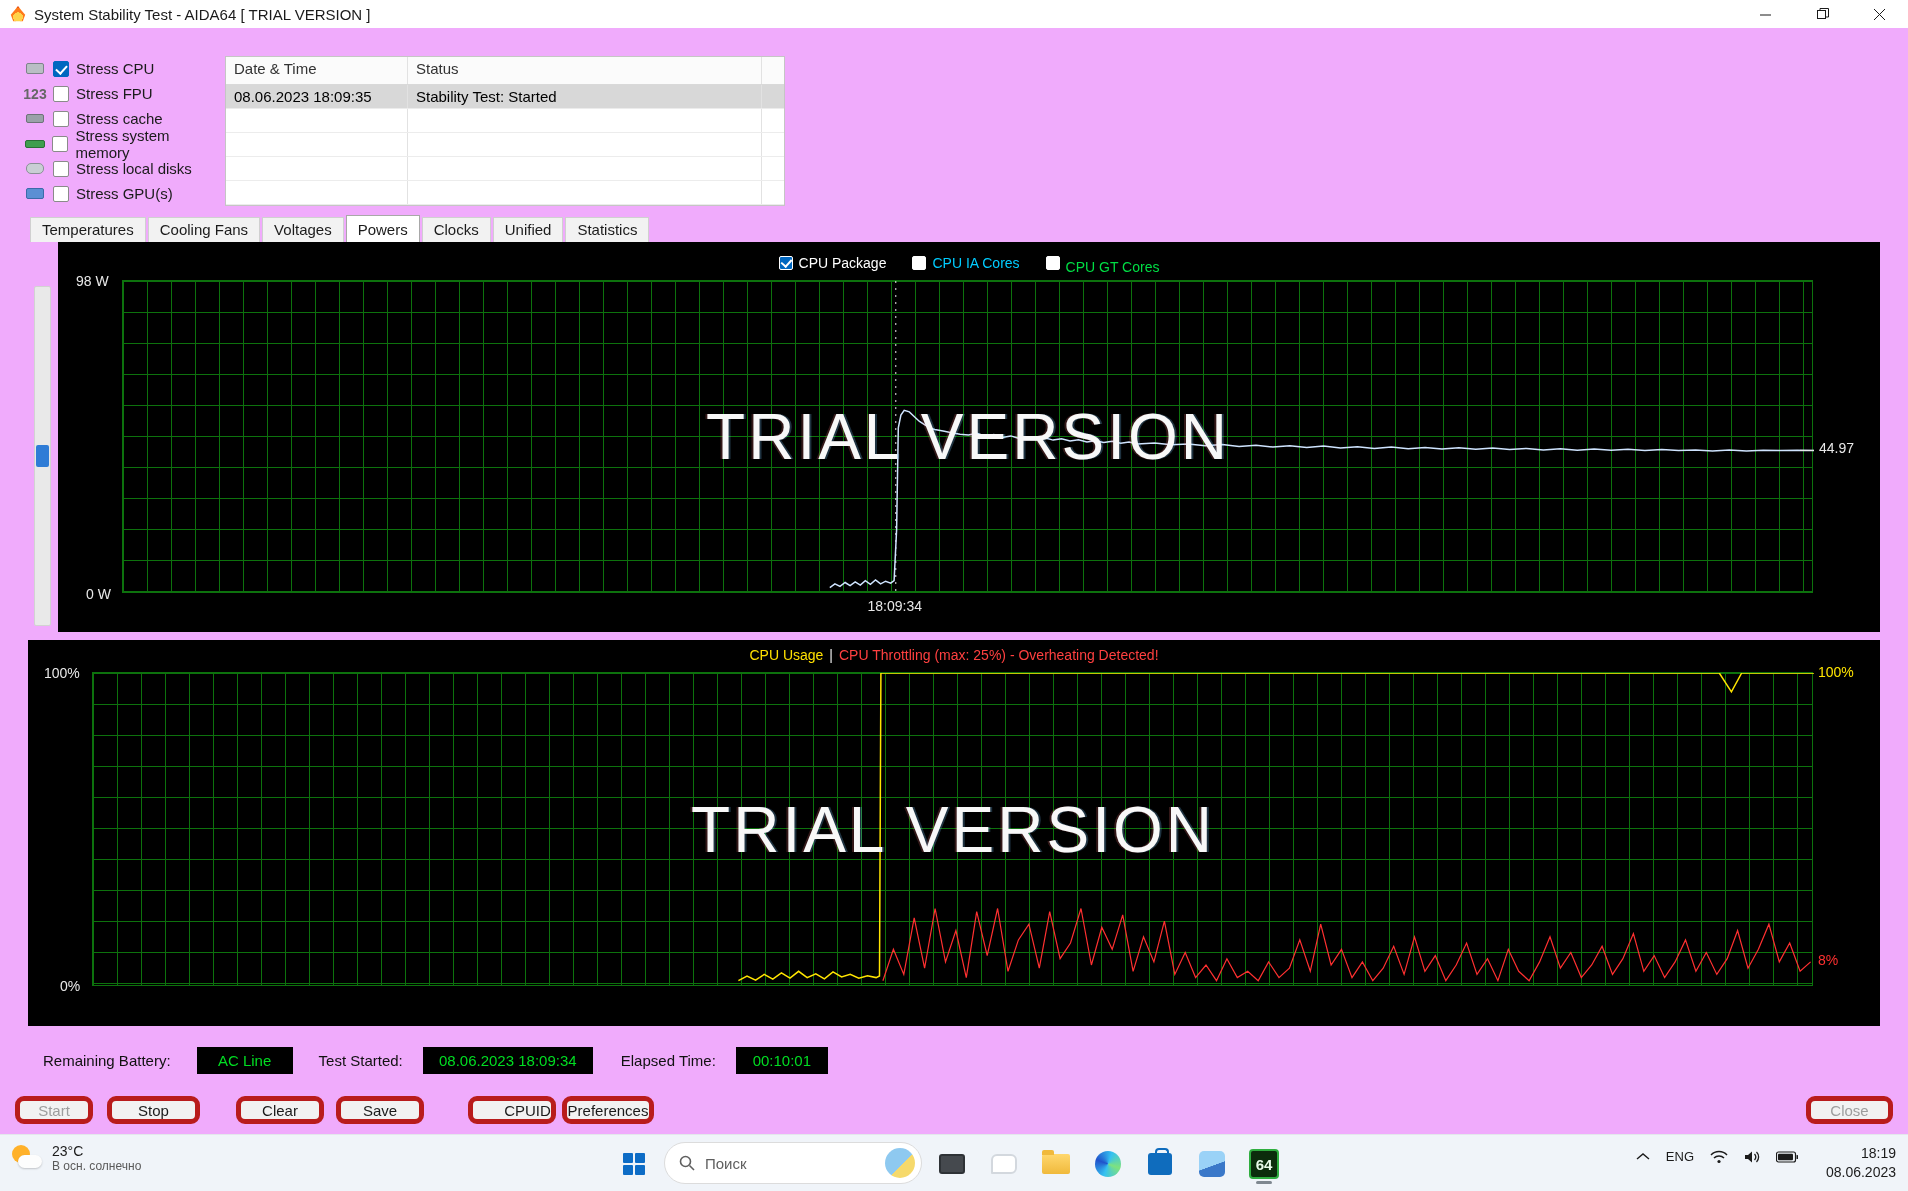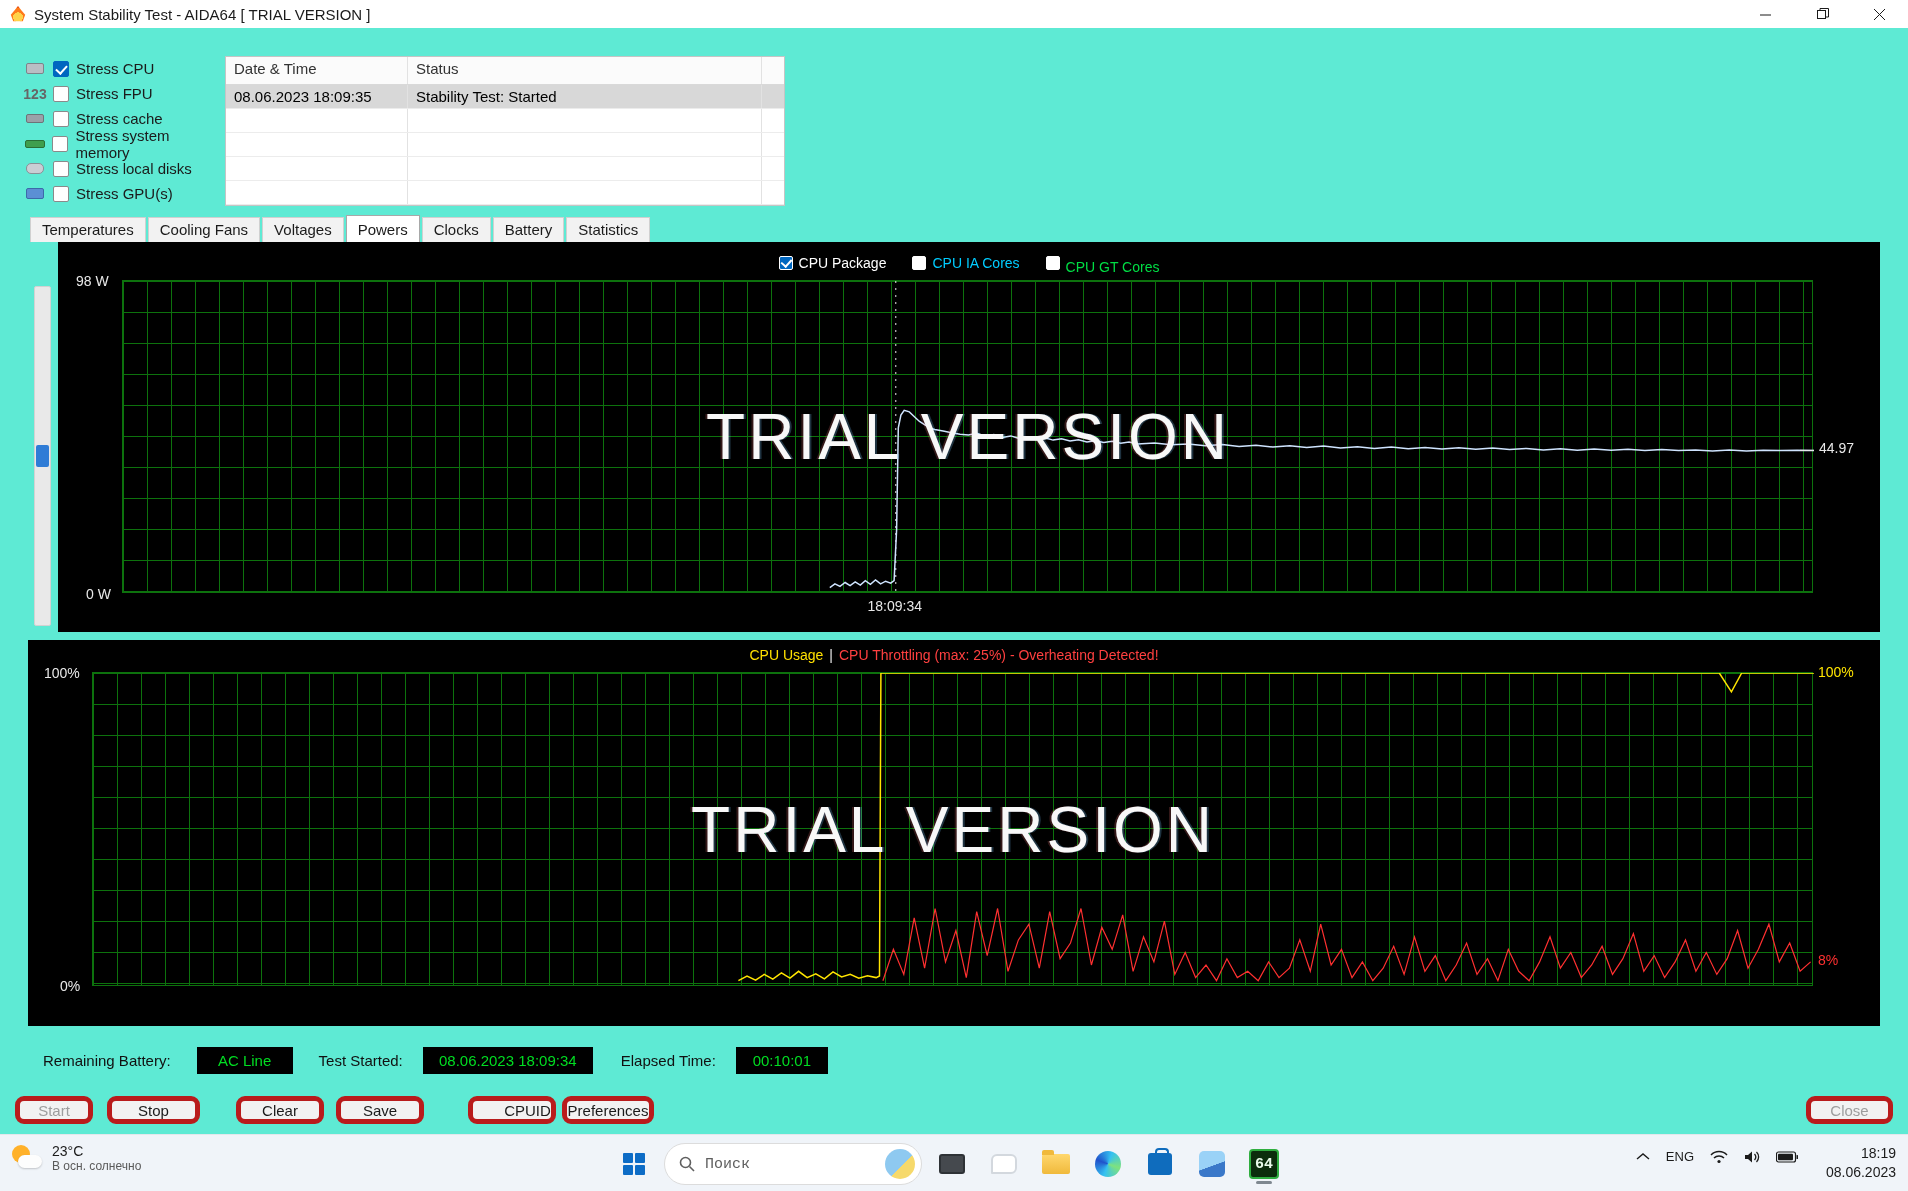--- a/index.html
+++ b/index.html
@@ -1,18 +1,18 @@
 <!DOCTYPE html>
 <html><head>
 <meta charset="utf-8">
 <style>
   * { margin:0; padding:0; box-sizing:border-box; }
   html,body { width:1908px; height:1191px; }
   body { font-family:"Liberation Sans", sans-serif; background:#fff; overflow:hidden; }
-  #screen { position:relative; width:1908px; height:1191px; background:#5eead4; }
+  #screen { position:relative; width:1908px; height:1191px; background:#f0abfc; }
 
   
   .titlebar { position:absolute; top:0; left:0; width:1908px; height:28px; background:#fff; display:flex; align-items:center; }
   .flame { width:16px; height:16px; margin:0 8px 0 10px; position:relative; }
   .flame::before { content:""; position:absolute; inset:0; background:radial-gradient(circle at 50% 70%, #ffd24a 0 35%, #ff7a1a 36% 70%, #e03a00 71% 100%); clip-path:polygon(50% 0,72% 28%,95% 55%,80% 95%,20% 95%,5% 55%,30% 25%); }
   .title-text { font-size:15px; color:#1b1b1b; }
   .win-controls { position:absolute; right:0; top:0; height:28px; display:flex; }
   .win-btn { width:57px; height:28px; display:flex; align-items:center; justify-content:center; }
   .win-btn svg { display:block; }
 
@@ -82,21 +82,21 @@
   .btn.disabled { color:#9d9d9d; }
 
   
   .taskbar { position:absolute; left:0; top:1134px; width:1908px; height:57px; background:#f0f4f9; border-top:1px solid #e3e7ec; }
   .tb-weather { position:absolute; left:10px; top:8px; display:flex; align-items:center; gap:8px; }
   .weather-glyph { width:34px; height:30px; position:relative; }
   .weather-glyph .sun { position:absolute; left:2px; top:2px; width:18px; height:18px; border-radius:50%; background:#ffb12a; }
   .weather-glyph .cloud { position:absolute; left:8px; top:12px; width:24px; height:13px; border-radius:10px; background:#fdfdfd; box-shadow:0 1px 2px rgba(0,0,0,.2); }
   .tb-temp { font-size:14px; color:#1b1b1b; }
   .tb-desc { font-size:12px; color:#5a5a5a; }
-  .tb-center { position:absolute; left:612px; top:7px; display:flex; align-items:center; gap:8px;font-family:Liberation Mono, monospace; }
+  .tb-center { position:absolute; left:612px; top:7px; display:flex; align-items:flex-start; gap:8px; }
   .tb-icon { width:44px; height:44px; border-radius:6px; display:flex; align-items:center; justify-content:center; position:relative; }
   .start-glyph { width:22px; height:22px; display:grid; grid-template-columns:10px 10px; grid-template-rows:10px 10px; gap:2px; }
   .start-glyph div { background:#0d6cc6; border-radius:1px; }
   .search-pill { width:258px; height:42px; background:#fff; border:1px solid #dcdcdc; border-radius:21px; display:flex; align-items:center; padding:0 6px 0 14px; gap:10px; }
   .search-text { font-size:15px; color:#5f5f5f; flex:1; }
   .search-img { width:30px; height:30px; border-radius:15px; background:linear-gradient(135deg,#8ec9f0 0 55%,#f6d96b 56% 100%); }
   .app-indicator { position:absolute; bottom:2px; left:50%; transform:translateX(-50%); width:16px; height:3px; border-radius:2px; background:#7f8890; }
   .tb-tray { position:absolute; right:110px; top:14px; display:flex; align-items:center; gap:16px; }
   .tray-lang { font-size:13px; color:#1b1b1b; }
   .tb-clock { position:absolute; right:12px; top:9px; text-align:right; font-size:14px; color:#1b1b1b; line-height:19px; }
@@ -218,21 +218,21 @@
         <div class="c3"></div>
       </div>
   </div>
 
   <div class="tab-strip">
     <div class="tab"><span>Temperatures</span></div>
     <div class="tab"><span>Cooling Fans</span></div>
     <div class="tab"><span>Voltages</span></div>
     <div class="tab active"><span>Powers</span></div>
     <div class="tab"><span>Clocks</span></div>
-    <div class="tab"><span>Battery</span></div>
+    <div class="tab"><span>Unified</span></div>
     <div class="tab"><span>Statistics</span></div>
   </div>
 
   <div class="v-slider">
     <div class="handle"></div>
   </div>
 
   <div class="panel" id="panel1">
     <div class="legend-row">
       <div class="legend-item">

